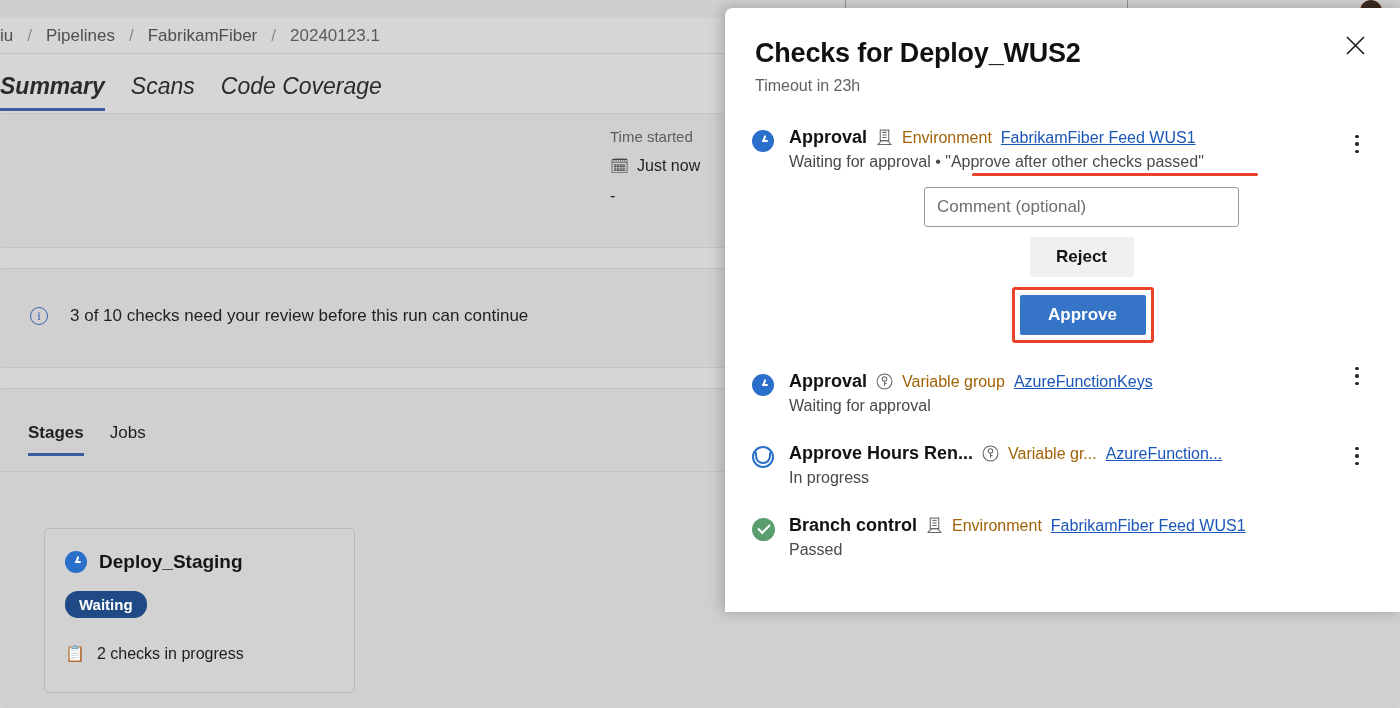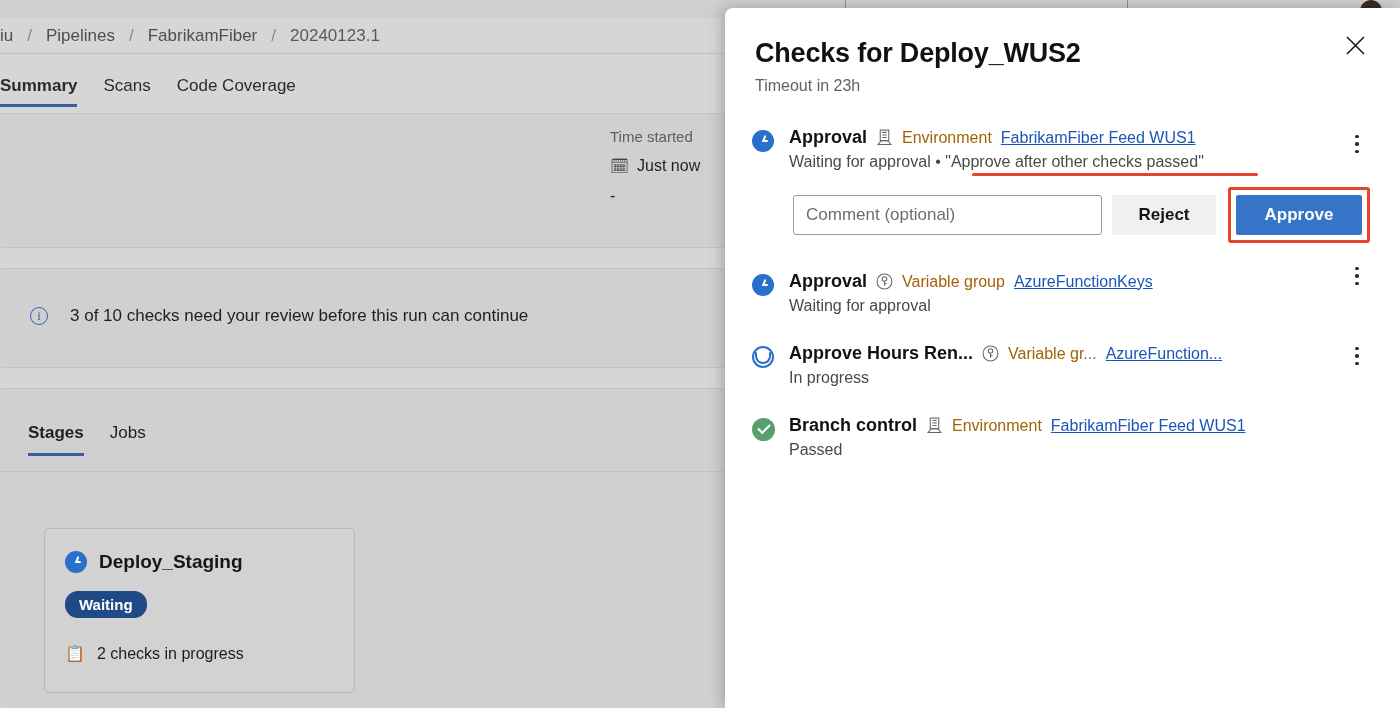--- a/index.html
+++ b/index.html
@@ -51,21 +51,21 @@
   .bc-rule {
     position: absolute; left: 0; top: 53px; width: 1400px; height: 1px;
     background: #c2c2c2;
   }
 
   
   .tabs-row {
     position: absolute; left: 0; top: 66px; width: 1400px; height: 42px;
     display: flex; align-items: center; gap: 26px; padding-left: 0px;
   }
-  .tab { font-size: 17px; color: #2b2b2b; position: relative; padding-bottom: 2px; }
+  .tab { font-size: 23px; color: #2b2b2b; position: relative; padding-bottom: 2px; font-style: italic; }
   .tab.active { font-weight: bold; }
   .tab.active::after {
     content:""; position:absolute; left:0; right:0; bottom:-9px; height:3px;
     background:#3b5c9f;
   }
 
   .panel-card {
     position: absolute;
     background: #d0d0d0;
     border: 1px solid #c4c4c4;
@@ -123,21 +123,21 @@
   }
   .clock::after { 
     content:""; position:absolute; left:10px; top:10px; width:6px; height:2px;
     background:#fff; border-radius:1px;
   }
 
   
   .flyout {
     position: absolute;
     left: 725px; top: 8px;
-    width: 675px; height: 700px;
+    width: 675px; height: 604px;
     background: #ffffff;
     border-top-left-radius: 8px;
     box-shadow: -3px 0 14px rgba(0,0,0,0.22);
     overflow: hidden;
   }
   .flyout-header { padding: 30px 34px 0 30px; position: relative; }
   .flyout-title { font-size: 27px; font-weight: bold; color: #111; letter-spacing: -0.2px; }
   .flyout-sub { font-size: 16px; color: #616161; margin-top: 8px; }
   .close-btn {
     position: absolute; right: 28px; top: 20px;
@@ -183,21 +183,21 @@
     transform: rotate(-45deg);
   }
 
   
   .env-icon { width: 17px; height: 17px; display:inline-block; flex:0 0 auto; }
   .vargrp-icon { width: 17px; height: 17px; display:inline-block; flex:0 0 auto; }
 
   
   .action-row {
     display: flex; align-items: center; gap: 10px;
-    margin-top: 16px; margin-left: 4px;
+    margin-top: 16px; margin-left: 4px; flex-direction: column;
   }
   .comment-input {
     width: 315px; height: 40px;
     border: 1px solid #9a9a9a; border-radius: 3px;
     padding: 0 12px; font-size: 17px; color: #1f1f1f;
     font-family: "Liberation Sans", sans-serif; background:#fff;
   }
   .comment-input::placeholder { color: #6e6e6e; }
   .btn-reject {
     height: 40px; min-width: 104px; padding: 0 16px;

